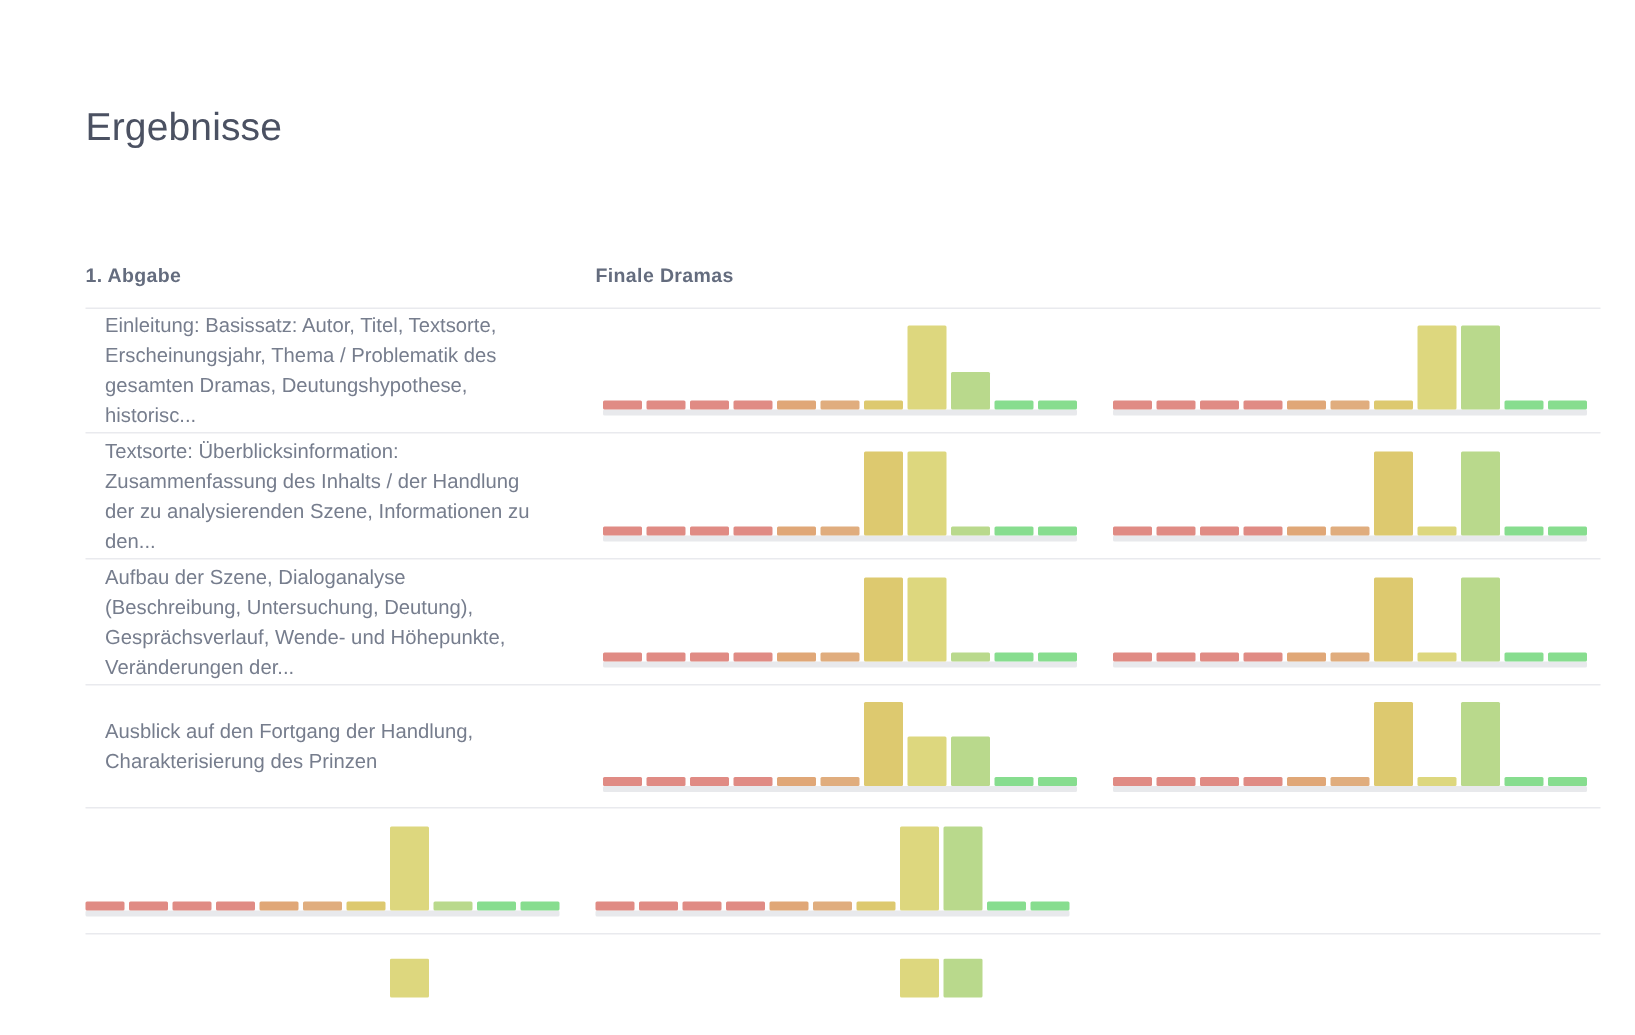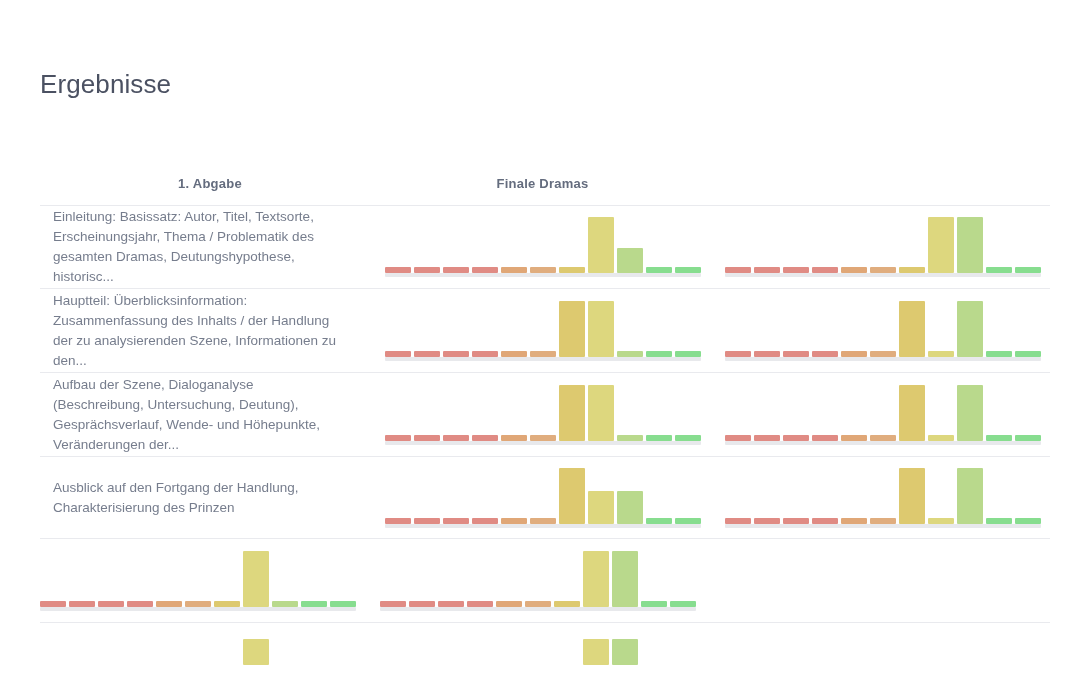--- a/index.html
+++ b/index.html
@@ -13,20 +13,21 @@
     font-family: "Liberation Sans", sans-serif;
     color: #5a6070;
     overflow: hidden;
   }
 
   .page {
     position: relative;
     width: 1060px;
     height: 690px;
     box-sizing: border-box;
+    margin-left: 17px;
   }
 
   .page-title {
     position: absolute;
     left: 40px;
     top: 50px;
     font-size: 26px;
     font-weight: 400;
     color: #4b5162;
     letter-spacing: 0.1px;
@@ -51,21 +52,20 @@
   .col-criterion {
     width: 345px;
     flex: 0 0 345px;
     box-sizing: border-box;
     padding-right: 16px;
   }
   .col-chart {
     width: 340px;
     flex: 0 0 340px;
     box-sizing: border-box;
-    text-align: center;
   }
   .col-chart.last {
     width: 325px;
     flex: 0 0 325px;
   }
 
   .th {
     font-size: 13px;
     font-weight: bold;
     color: #646c7e;
@@ -184,21 +184,21 @@
               <div class="bar" style="background: rgb(221, 201, 111); height: 6px;"></div>
               <div class="bar" style="background: rgb(221, 215, 126); height: 56px;"></div>
               <div class="bar" style="background: rgb(185, 217, 140); height: 56px;"></div>
               <div class="bar" style="background: rgb(135, 221, 143); height: 6px;"></div>
               <div class="bar" style="background: rgb(135, 221, 143); height: 6px;"></div>
             </div>
           </div>
         </div>
         <div class="table-row r2">
           <div class="col-criterion">
-            <div class="criterion-text">Hauptteil: Überblicksinformation: Zusammenfassung des Inhalts / der Handlung der zu analysierenden Szene, Informationen zu den...</div>
+            <div class="criterion-text">Textsorte: Überblicksinformation: Zusammenfassung des Inhalts / der Handlung der zu analysierenden Szene, Informationen zu den...</div>
           </div>
           <div class="col-chart">
             <div class="histogram">
               <div class="hist-baseline"></div>
               <div class="bar" style="background: rgb(224, 139, 132); height: 6px;"></div>
               <div class="bar" style="background: rgb(224, 139, 132); height: 6px;"></div>
               <div class="bar" style="background: rgb(224, 139, 132); height: 6px;"></div>
               <div class="bar" style="background: rgb(224, 139, 132); height: 6px;"></div>
               <div class="bar" style="background: rgb(224, 167, 119); height: 6px;"></div>
               <div class="bar" style="background: rgb(224, 173, 126); height: 6px;"></div>

